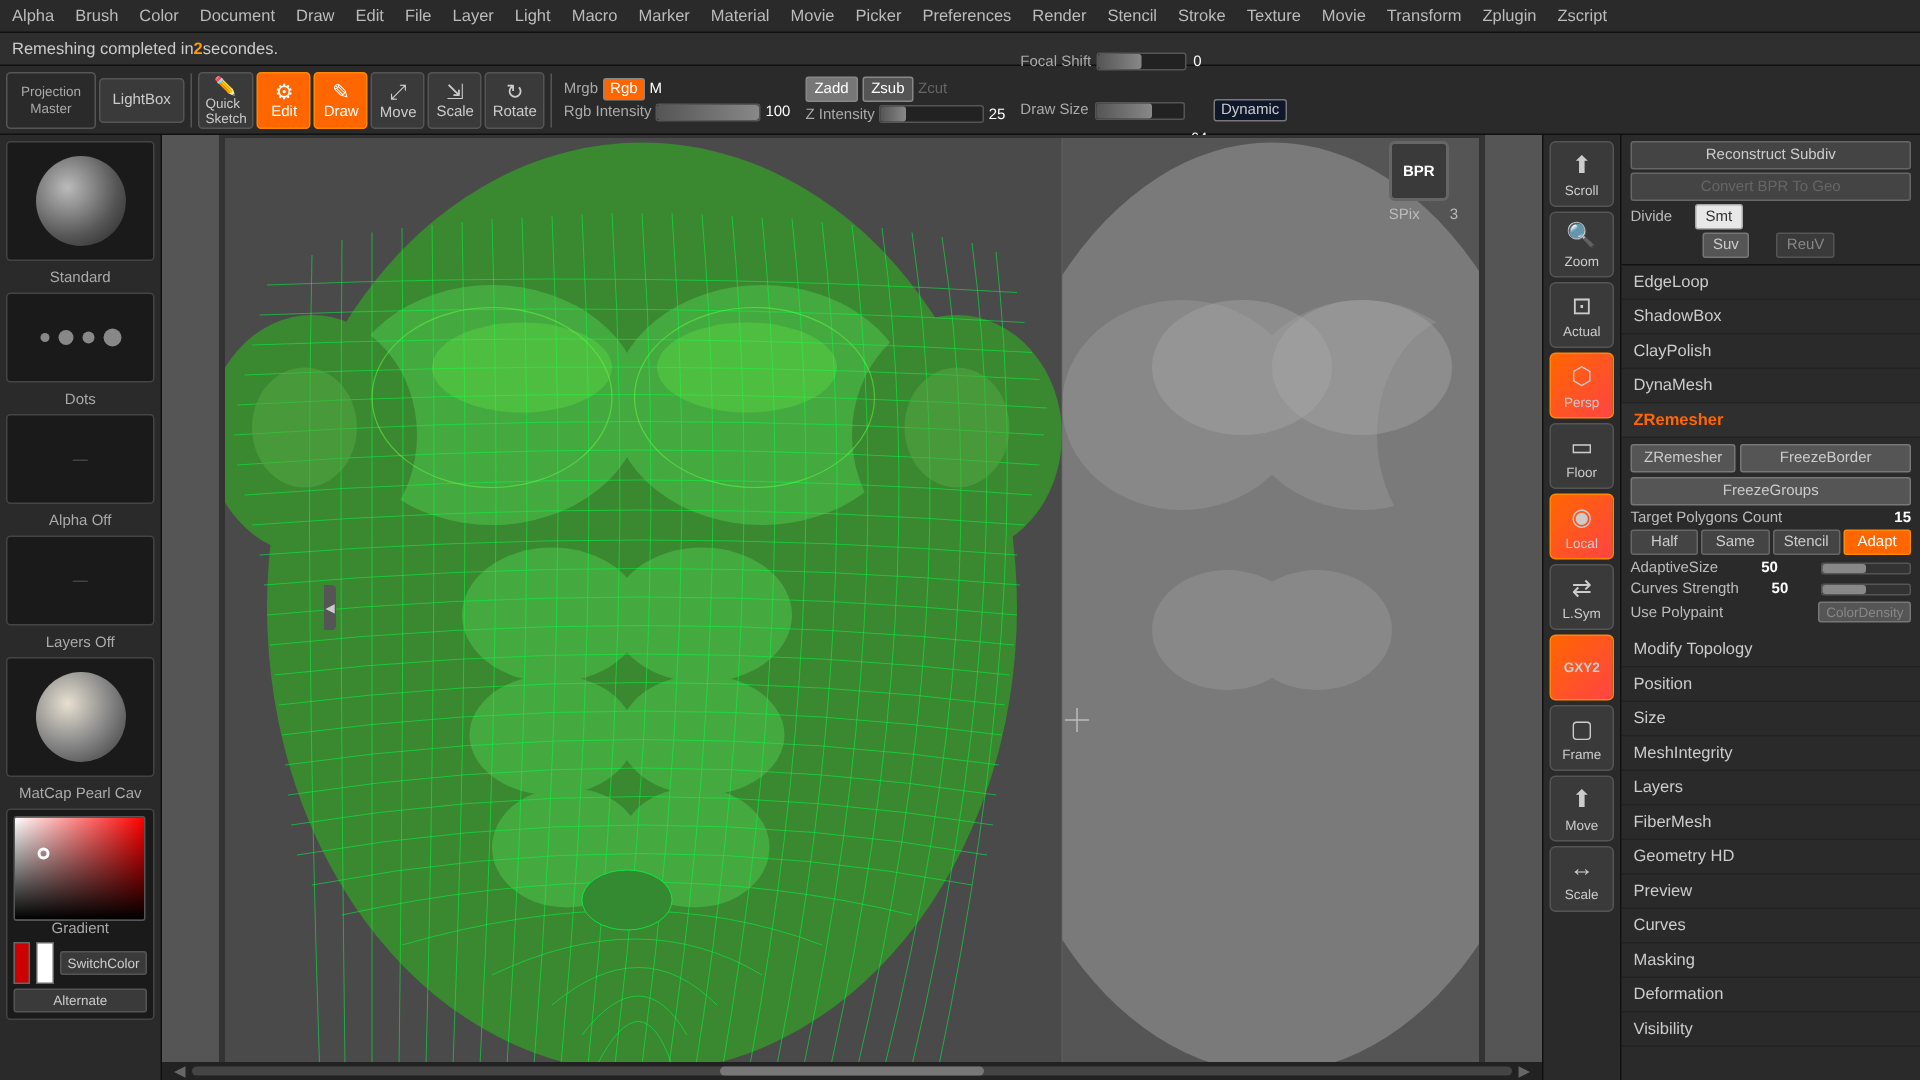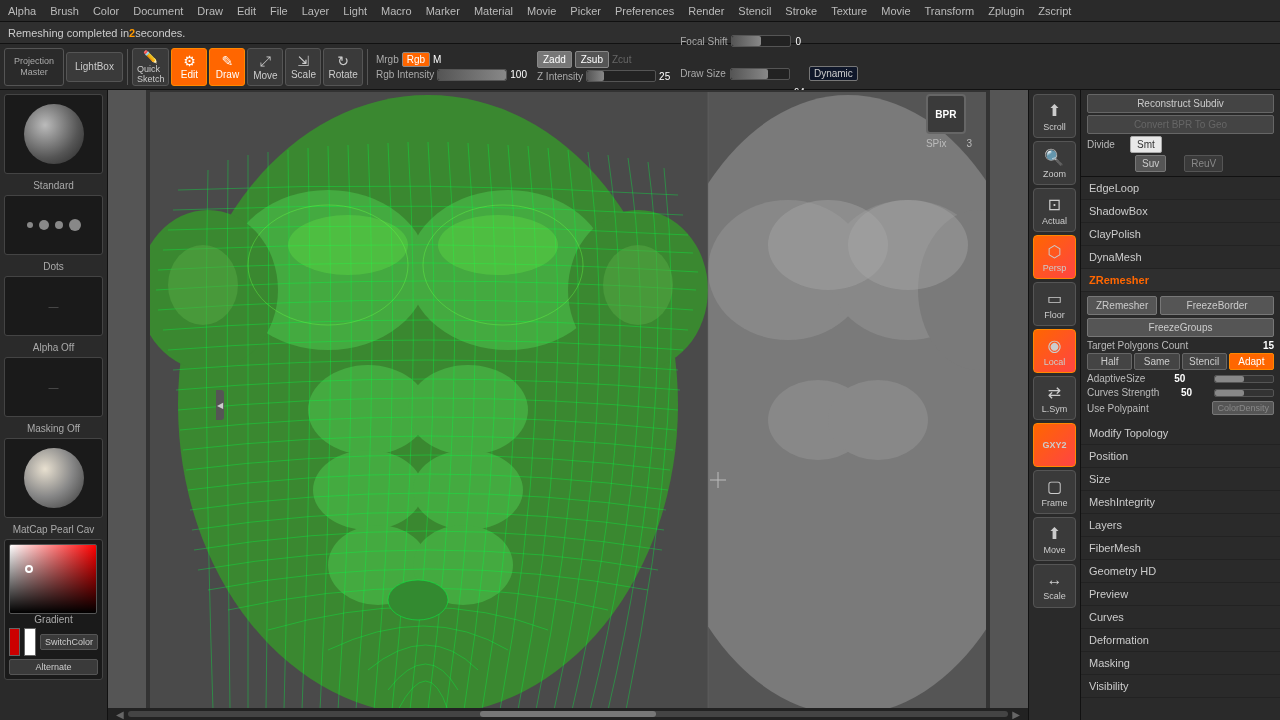--- a/index.html
+++ b/index.html
@@ -835,21 +835,21 @@
     <div class="brush-label">Dots</div>
 
     <div class="alpha-preview">
       <span style="color:#555;font-size:10px;">—</span>
     </div>
     <div class="brush-label">Alpha  Off</div>
 
     <div class="texture-preview">
       <span style="color:#555;font-size:10px;">—</span>
     </div>
-    <div class="brush-label">Masking  Off</div>
+    <div class="brush-label">Layers  Off</div>
 
     <div class="matcap-preview">
       <div class="matcap-sphere"></div>
     </div>
     <div class="brush-label">MatCap Pearl Cav</div>
 
     <div class="color-section">
       <div class="color-picker-area">
         <div class="color-picker-dot"></div>
       </div>
@@ -1173,24 +1173,24 @@
     <div class="panel-list-item">
       <span>Geometry HD</span>
     </div>
     <div class="panel-list-item">
       <span>Preview</span>
     </div>
     <div class="panel-list-item">
       <span>Curves</span>
     </div>
     <div class="panel-list-item">
+      <span>Masking</span>
+    </div>
+    <div class="panel-list-item">
       <span>Deformation</span>
     </div>
     <div class="panel-list-item">
-      <span>Masking</span>
-    </div>
-    <div class="panel-list-item">
       <span>Visibility</span>
     </div>
 
   </div>
 
 </div>
 
 </body></html>

